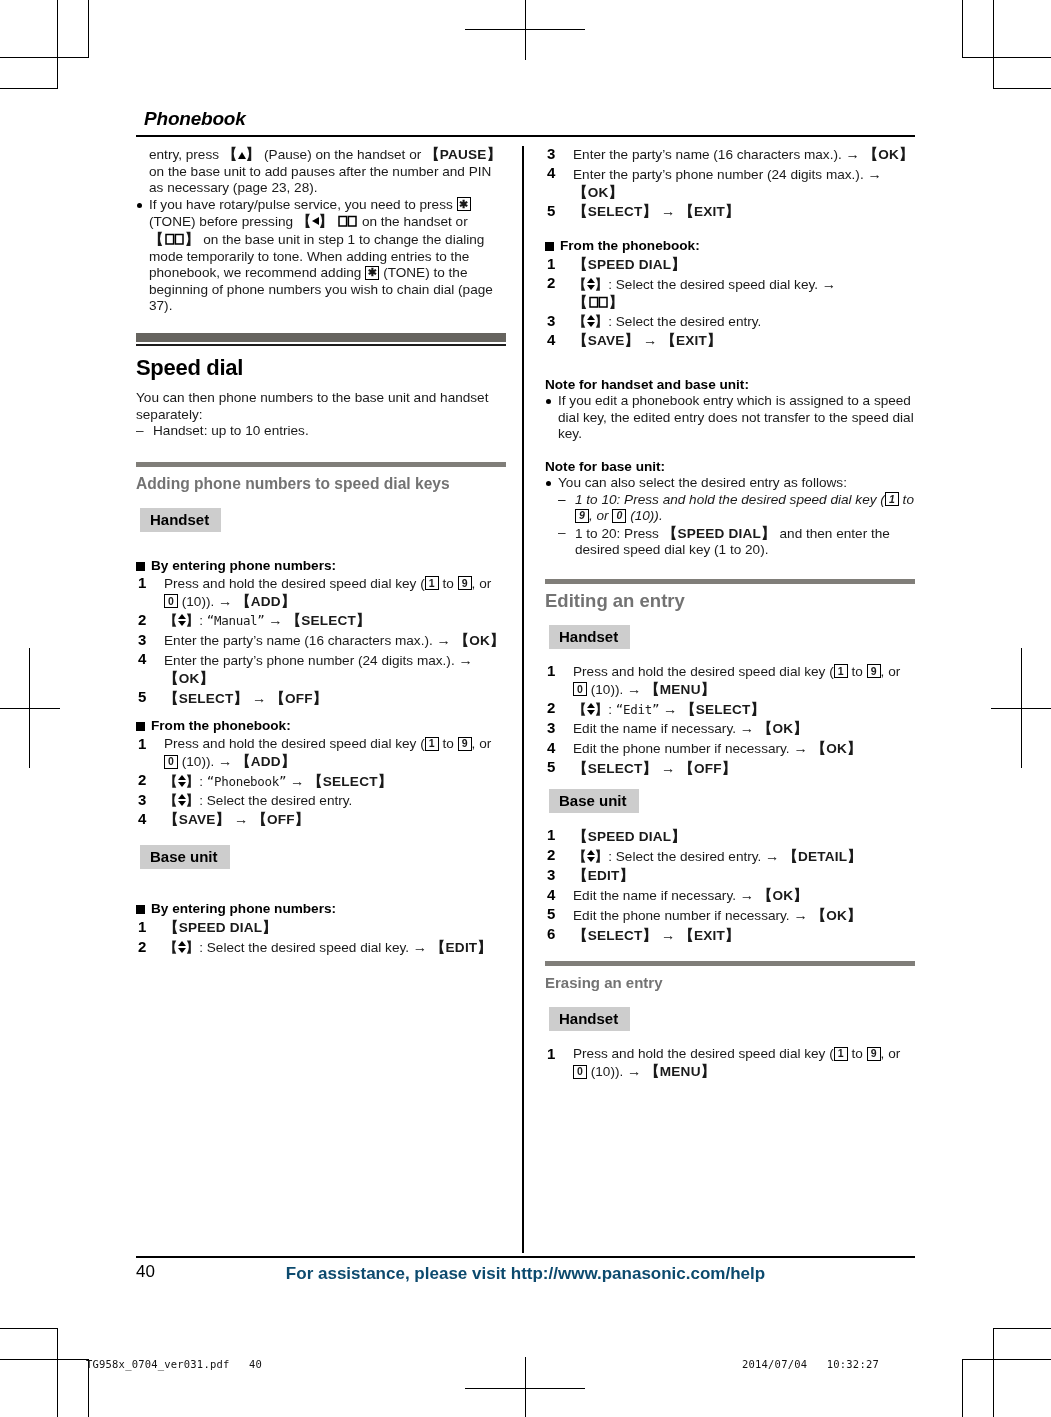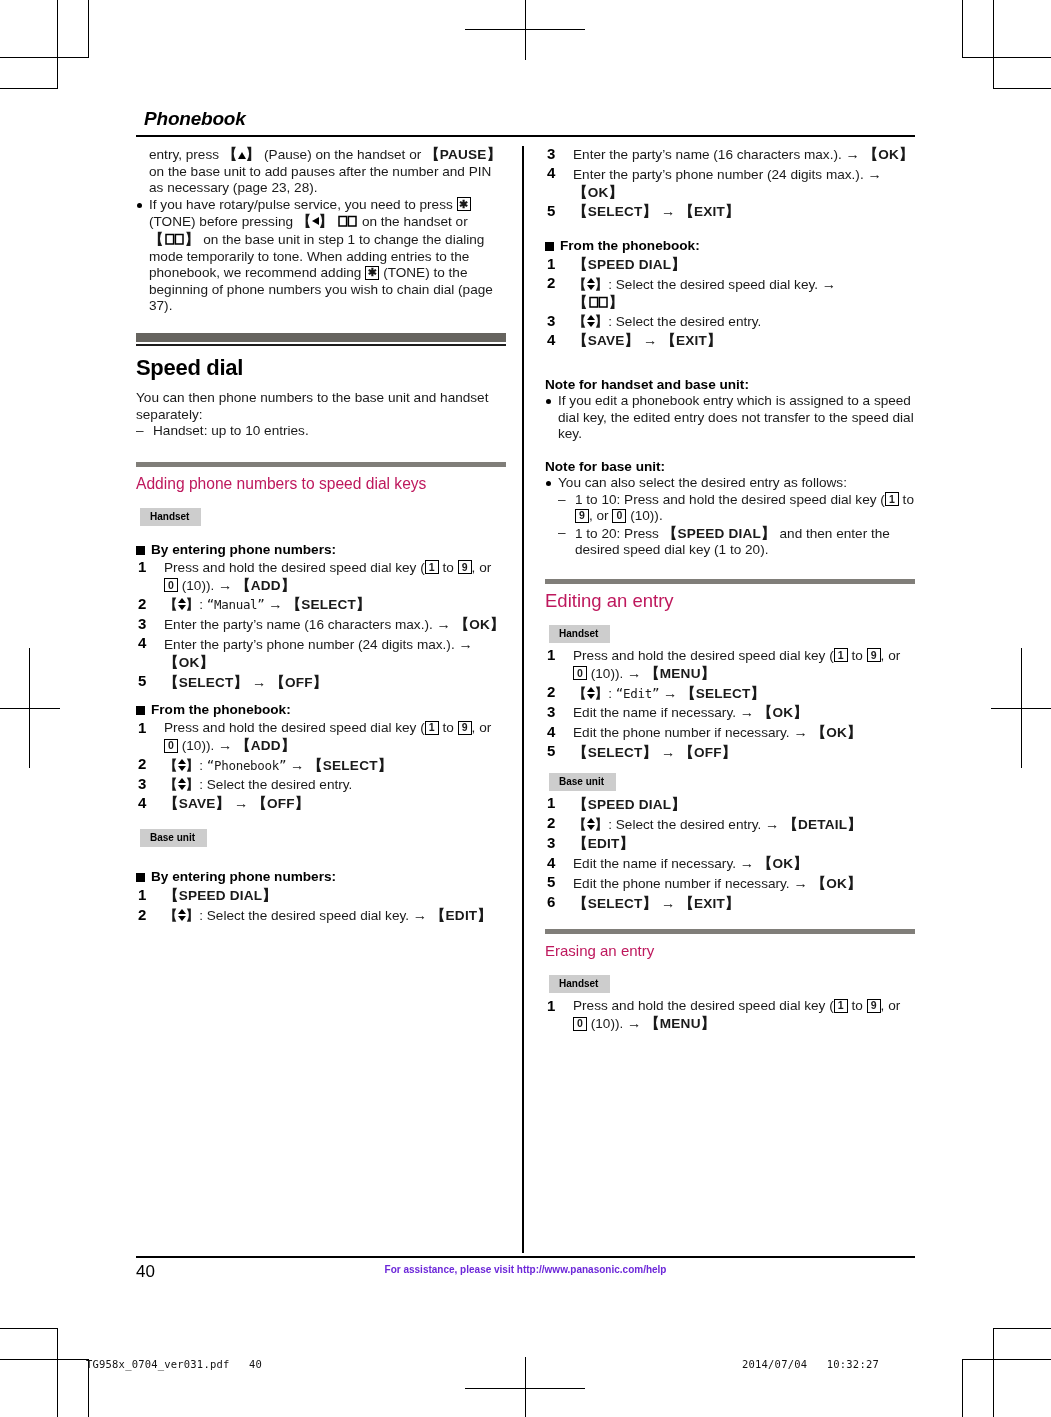--- a/index.html
+++ b/index.html
@@ -88,23 +88,23 @@
     position: absolute;
     left: 0; top: 2px;
     font-size: 17px;
     font-weight: normal;
     color: #000;
   }
   #assistance {
     position: absolute;
     left: 0; right: 0; top: 4px;
     text-align: center;
-    font-size: 10px;
-    font-weight: bold;
-    color: #6d28d9;
+    font-size: 17px;
+    font-weight: bold;
+    color: #0c4a6e;
   }
 
   
   .slug {
     position: absolute;
     font-family: "DejaVu Sans Mono", monospace;
     font-size: 10.5px;
     color: #111;
     letter-spacing: 0.2px;
     white-space: pre;
@@ -166,35 +166,35 @@
 
   h2.sec {
     font-size: 22px;
     font-weight: bold;
     letter-spacing: -0.3px;
     margin: 9px 0 9px 0;
     color: #000;
   }
   h3.sub {
     font-size: 15.6px;
-    font-weight: normal;
+    font-weight: bold;
     line-height: 19px;
     margin: 7px 0 6px 0;
-    color: #be185d;
+    color: #737373;
   }
 
   
   .badge {
     display: inline-block;
     background: #cdcdcd;
     color: #000;
-    font-size: 10px;
+    font-size: 15px;
     font-weight: bold;
     padding: 3px 12px 4px 10px;
-    margin: 9px 0 5px 4px;
+    margin: 9px 0 15px 4px;
   }
 
   
   .sqhead {
     position: relative;
     padding-left: 15px;
     font-size: 13.6px;
     font-weight: bold;
     line-height: 17px;
     margin-top: 10px;
@@ -478,21 +478,21 @@
         <div class="step">
           <span class="num">4</span><span class="key"><span class="br">【</span><span>SAVE</span><span class="br">】</span></span> <span class="arr">→</span> <span class="key"><span class="br">【</span><span>EXIT</span><span class="br">】</span></span>
         </div>
       </div>
 
       <div class="note-head" style="margin-top:27px;">Note for handset and base unit:</div>
       <div class="bul">If you edit a phonebook entry which is assigned to a speed dial key, the edited entry does not transfer to the speed dial key.</div>
 
       <div class="note-head" style="margin-top:16px;">Note for base unit:</div>
       <div class="bul">You can also select the desired entry as follows:</div>
-      <div class="dash" style="margin-left:13px;">
+      <div class="dash" style="margin-left:13px;font-style:italic;">
         <span>1 to 10: Press and hold the desired speed dial key (</span><span class="dk">1</span><span> to </span><span class="dk">9</span><span>, or </span><span class="dk">0</span><span> (10)).</span>
       </div>
       <div class="dash" style="margin-left:13px;">
         <span>1 to 20: Press </span><span class="key"><span class="br">【</span><span>SPEED DIAL</span><span class="br">】</span></span><span> and then enter the desired speed dial key (1 to 20).</span>
       </div>
 
       
       <div class="div-small" style="margin-top:20px;">
         <div class="bar"></div>
       </div>

